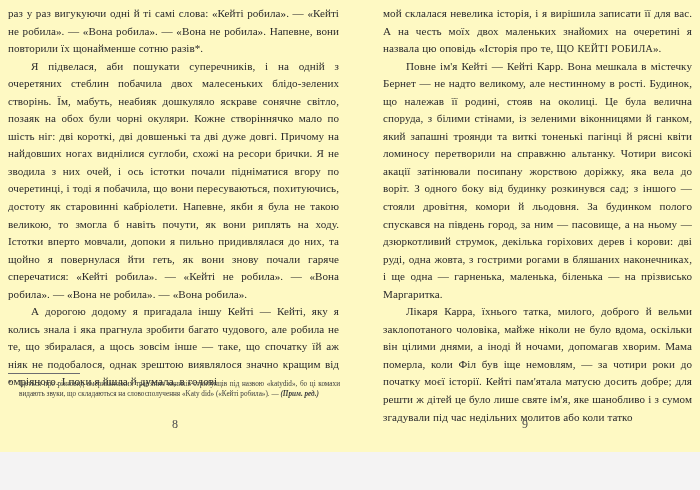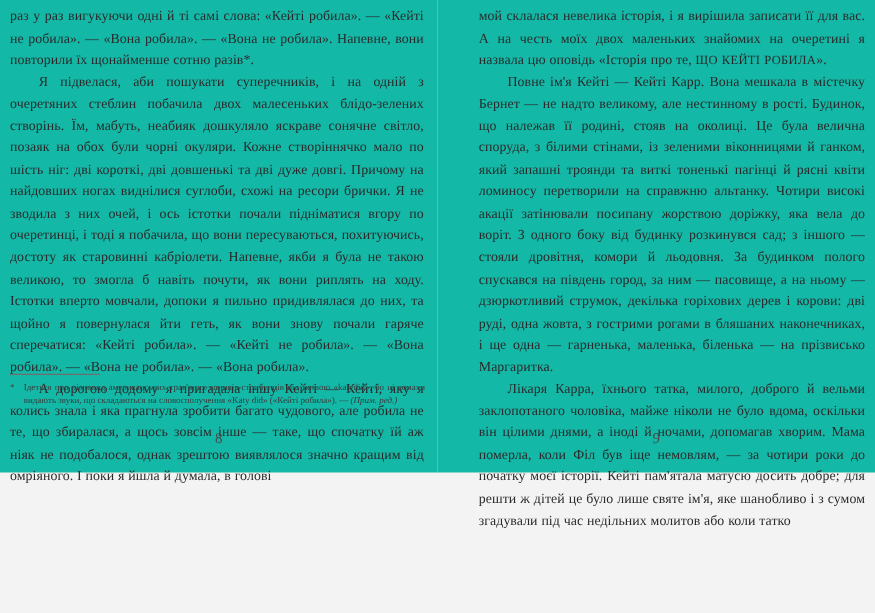--- a/index.html
+++ b/index.html
@@ -17,23 +17,23 @@
   .book-spread {
     position: relative;
     width: 700px;
     height: 490px;
     display: flex;
     background: #f4f3f3;
   }
   .page {
     position: relative;
     width: 350px;
-    height: 378px;
+    height: 452px;
     box-sizing: border-box;
-    background: #14b8a6;
+    background: #fef9c3;
   }
   .page-left {
     padding: 5px 11px 0 8px;
   }
   .page-right {
     padding: 5px 8px 0 33px;
   }
   .text-column {
     position: relative;
   }
@@ -78,20 +78,21 @@
     position: relative;
   }
   .footnote .fn-marker {
     position: absolute;
     left: 0;
     top: 0;
     font-size: 7.2px;
   }
   .footnote em {
     font-style: italic;
+    font-weight: bold;
   }
   .page-number {
     position: absolute;
     bottom: 20px;
     left: 0;
     width: 100%;
     text-align: center;
     font-size: 12px;
     color: #4a4a4e;
     font-family: "Liberation Serif", "DejaVu Serif", serif;

